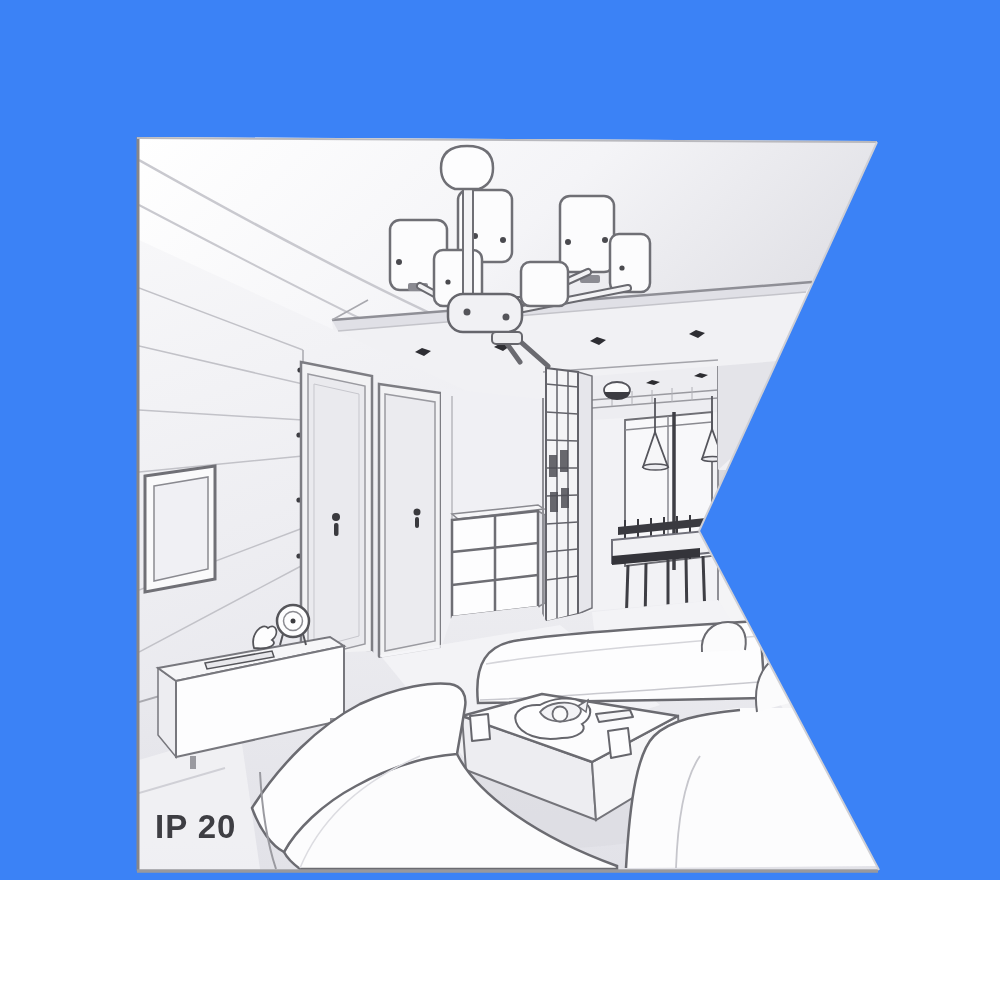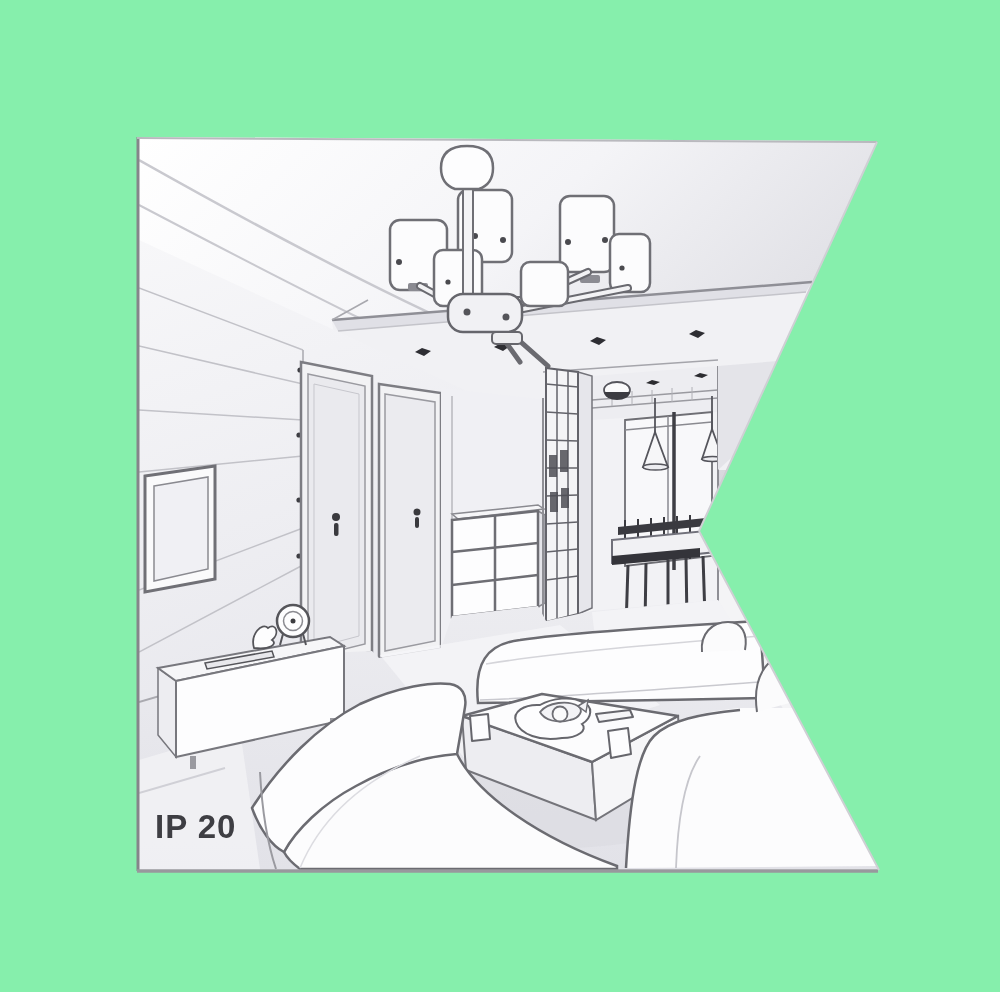--- a/index.html
+++ b/index.html
@@ -1,16 +1,16 @@
 <!DOCTYPE html>
 <html><head>
 <meta charset="utf-8">
 <style>
   html,body{margin:0;padding:0;background:#ffffff;width:1000px;height:1000px;overflow:hidden;}
-  .canvas{position:relative;width:1000px;height:992px;background:#86efac;
+  .canvas{position:relative;width:1000px;height:880px;background:#3b82f6;
           font-family:"Liberation Sans","DejaVu Sans",sans-serif;}
   svg{display:block;}
   .ip-label{font-family:"Liberation Sans","DejaVu Sans",sans-serif;font-size:33px;font-weight:700;
             fill:#3e3e43;letter-spacing:1px;}
   .soft{stroke:#c9c9cf;fill:none;}
 </style>
 </head>
 <body>
 
 <div class="canvas">

